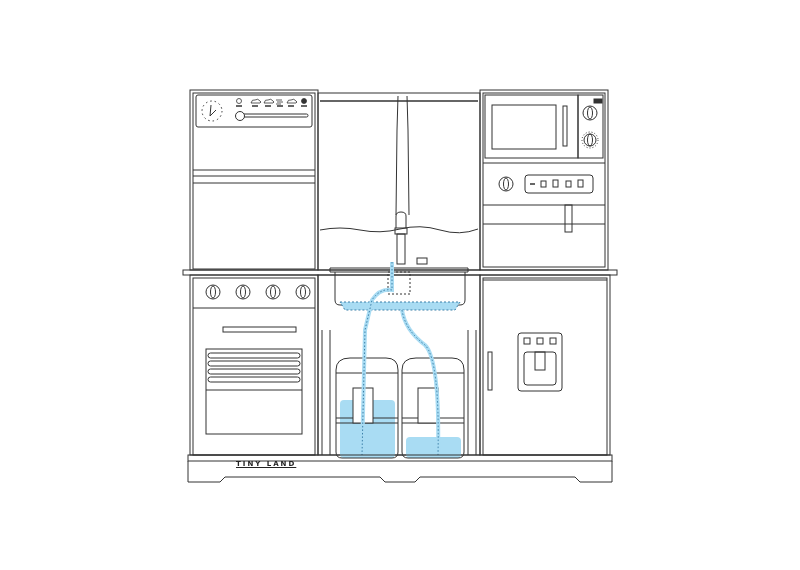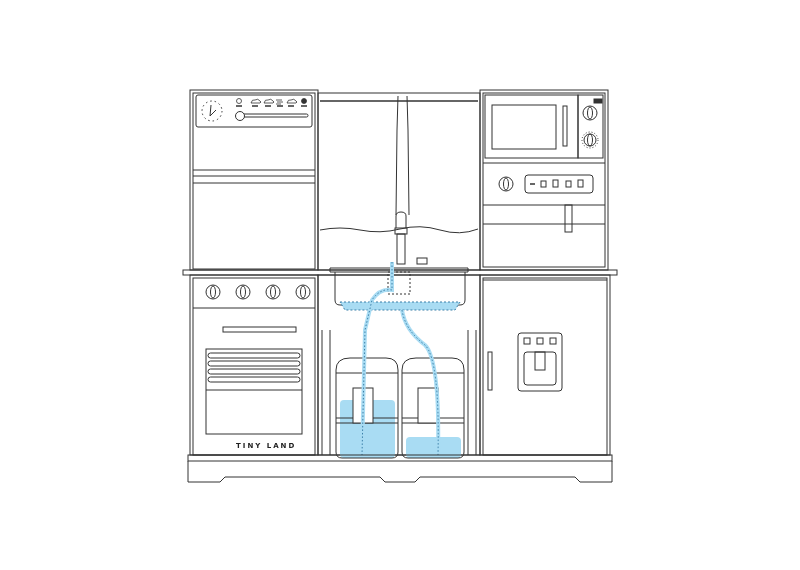--- a/index.html
+++ b/index.html
@@ -207,13 +207,13 @@
       <rect x="535" y="352" width="10" height="18"></rect>
     </g>
   </g>
 
   <g>
     <rect x="188" y="455" width="424" height="6"></rect>
     <path d="M188 461 L188 482 L220 482 L225 477 L380 477 L385 482 L415 482 L420 477 L575 477 L580 482 L612 482 L612 461"></path>
   </g>
 </svg>
 
-<div class="brand" style="left:236px; top:442px;">TINY LAND</div>
+<div class="brand" style="left:236px; top:460px;text-decoration:underline;">TINY LAND</div>
 
 </body></html>

